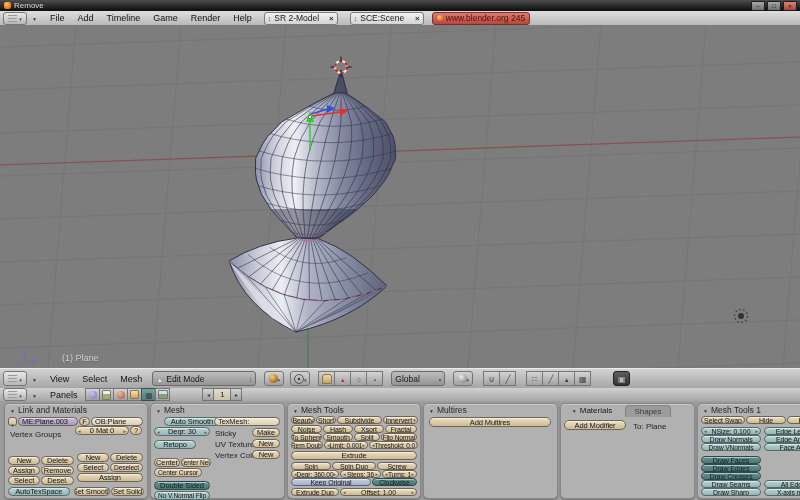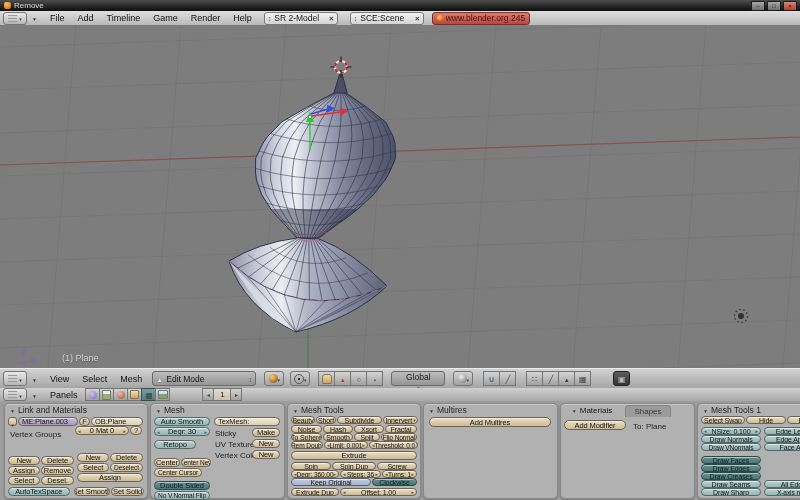--- a/index.html
+++ b/index.html
@@ -68,21 +68,21 @@
   .i-circ::before{content:"○";font-size:7px;color:#4a4a4a;}
   .i-sq::before{content:"▪";font-size:6px;color:#4a4a4a;}
   .i-magnet::before{content:"∪";font-size:8px;font-weight:bold;color:#5a6a7a;}
   .i-slash::before{content:"╱";font-size:8px;color:#4a4a4a;}
   .i-dots::before{content:"∷";font-size:8px;color:#3a3a3a;}
   .i-face::before{content:"▲";font-size:6px;color:#3a3a3a;}
   .i-cube::before{content:"▦";font-size:8px;color:#3a3a3a;}
   .i-photo::before{content:"▣";font-size:8px;color:#b9b9b9;}
   .globox{height:13px;width:46px;margin-left:8px;border:1px solid #6b6b6b;border-radius:3px;
     background:linear-gradient(#bdbdbd,#959595);display:flex;align-items:center;justify-content:space-between;
-    padding:0 3px;font-size:8.5px;flex-direction:column;}
+    padding:0 3px;font-size:8.5px;}
   
   .bheader{position:absolute;left:0;top:388px;width:800px;height:13px;
     background:linear-gradient(#d0d0d0,#a8a8a8);border-bottom:1px solid #7a7a7a;
     display:flex;align-items:center;font-size:9px;}
   .bheader .ib{height:11px;width:13px;}
   .cic{width:8px;height:8px;border-radius:50%;}
   .c-logic{background:radial-gradient(circle at 35% 30%,#cfc3ee,#7f6cbf);}
   .c-script{background:linear-gradient(#eee 40%,#9db06a 40%);border-radius:1px;width:7px;height:8px;border:1px solid #777;}
   .c-shade{background:radial-gradient(circle at 35% 30%,#f0b9a4,#a5513a);}
   .c-obj{background:linear-gradient(#f3e2b8,#caa45f);border-radius:1px;border:1px solid #8a744a;width:7px;height:7px;}
@@ -449,21 +449,21 @@
         <span class="b" style="width:37px;margin-left:3px">Set Smooth</span>
         <span class="b" style="width:33px">Set Solid</span>
       </div>
     </div>
 
     <div class="panel" style="left:150px;top:2px;width:133px;height:94px">
       <div class="ph">
           <span class="i-down"></span>
         <span>Mesh</span>
         </div>
-      <div class="row" style="left:3px;top:13px">
+      <div class="row" style="left:13px;top:13px">
           <span class="b t" style="width:56px">Auto Smooth</span>
         </div>
       <div class="row" style="left:3px;top:23px">
           <span class="b t s" style="width:56px">
             <span>Degr: 30</span>
           </span>
         </div>
       <div class="row" style="left:3px;top:36px">
           <span class="b t" style="width:42px">Retopo</span>
         </div>

